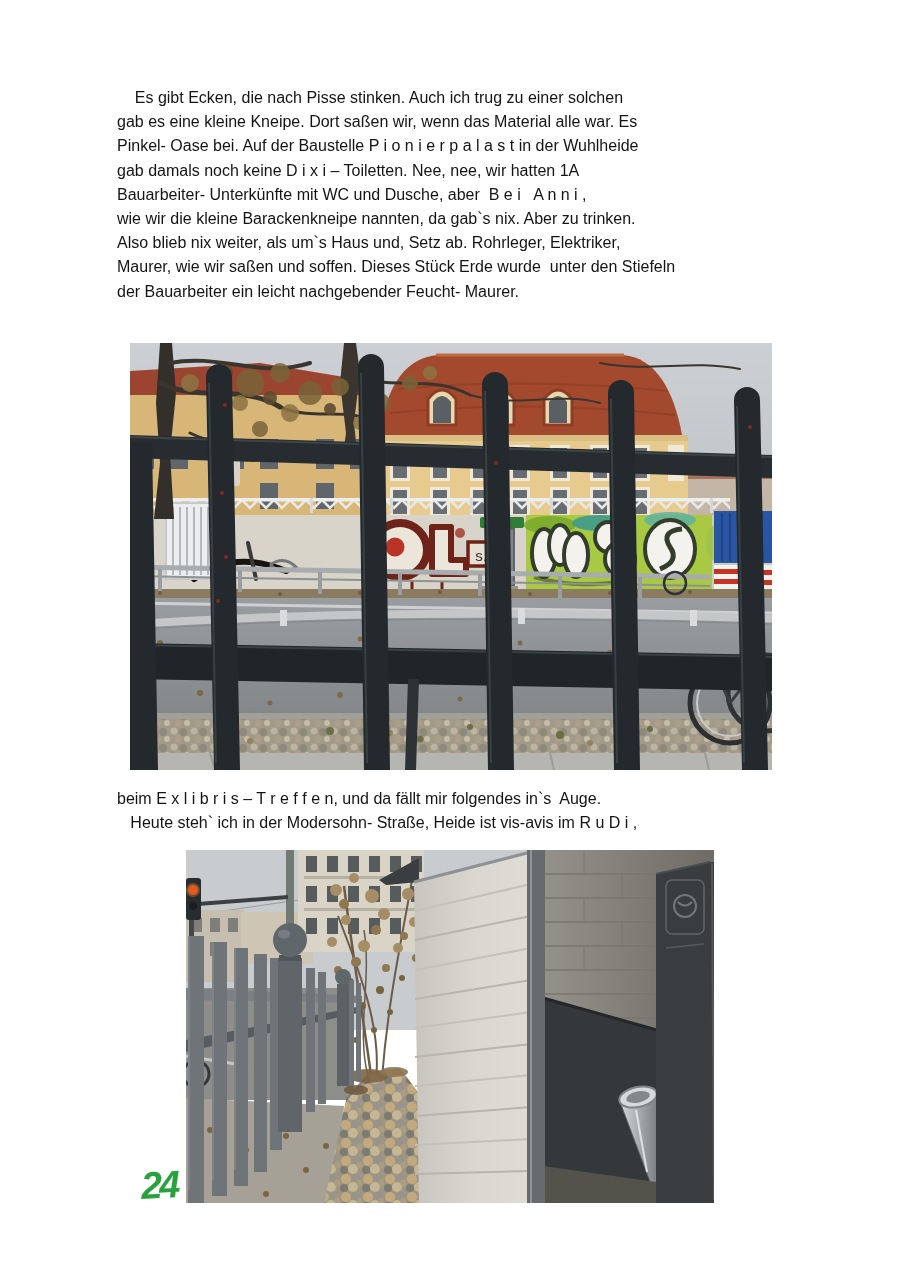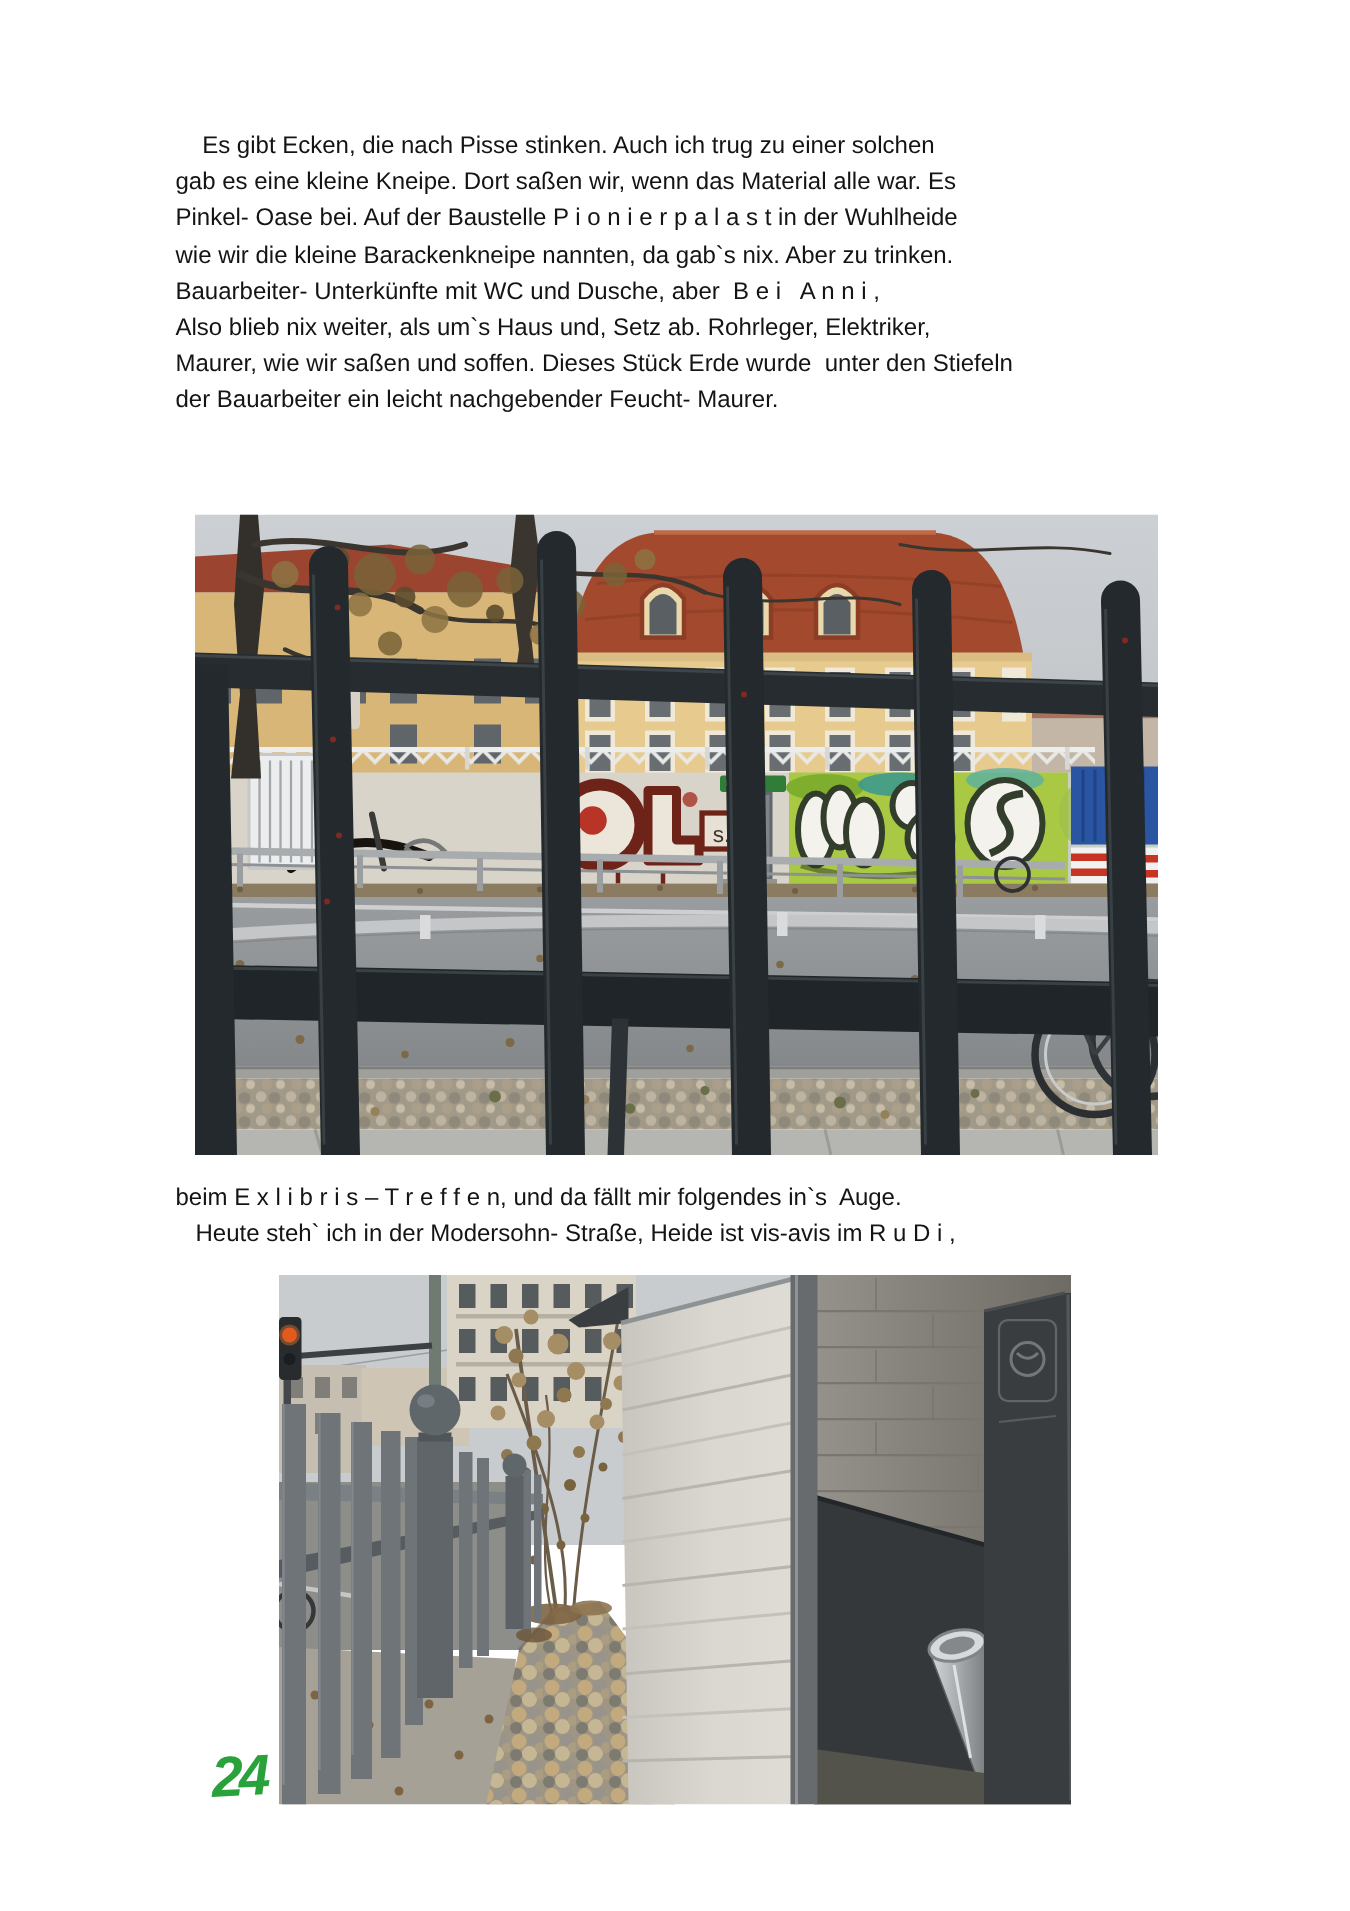--- a/index.html
+++ b/index.html
@@ -17,22 +17,23 @@
 </style>
 </head>
 <body>
 
 <div class="page">
 
   <div class="para p1">
     <div class="line">    Es gibt Ecken, die nach Pisse stinken. Auch ich trug zu einer solchen</div>
     <div class="line">gab es eine kleine Kneipe. Dort saßen wir, wenn das Material alle war. Es</div>
     <div class="line">Pinkel- Oase bei. Auf der Baustelle P i o n i e r p a l a s t in der Wuhlheide</div>
+    <div class="line">gab damals noch keine D i x i – Toiletten. Nee, nee, wir hatten 1A</div>
+    <div class="line">Bauarbeiter- Unterkünfte mit WC und Dusche, aber  B e i   A n n i ,</div>
     <div class="line">wie wir die kleine Barackenkneipe nannten, da gab`s nix. Aber zu trinken.</div>
-    <div class="line">Bauarbeiter- Unterkünfte mit WC und Dusche, aber  B e i   A n n i ,</div>
     <div class="line">Also blieb nix weiter, als um`s Haus und, Setz ab. Rohrleger, Elektriker,</div>
     <div class="line">Maurer, wie wir saßen und soffen. Dieses Stück Erde wurde  unter den Stiefeln</div>
     <div class="line">der Bauarbeiter ein leicht nachgebender Feucht- Maurer.</div>
   </div>
 
   <svg class="photo photo1" viewBox="0 0 642 427" preserveAspectRatio="none">
     <defs>
       <linearGradient id="p1sky" x1="0" y1="0" x2="0" y2="1">
         <stop offset="0" stop-color="#ccd0d4"></stop>
           <stop offset="1" stop-color="#c2c6c9"></stop>

